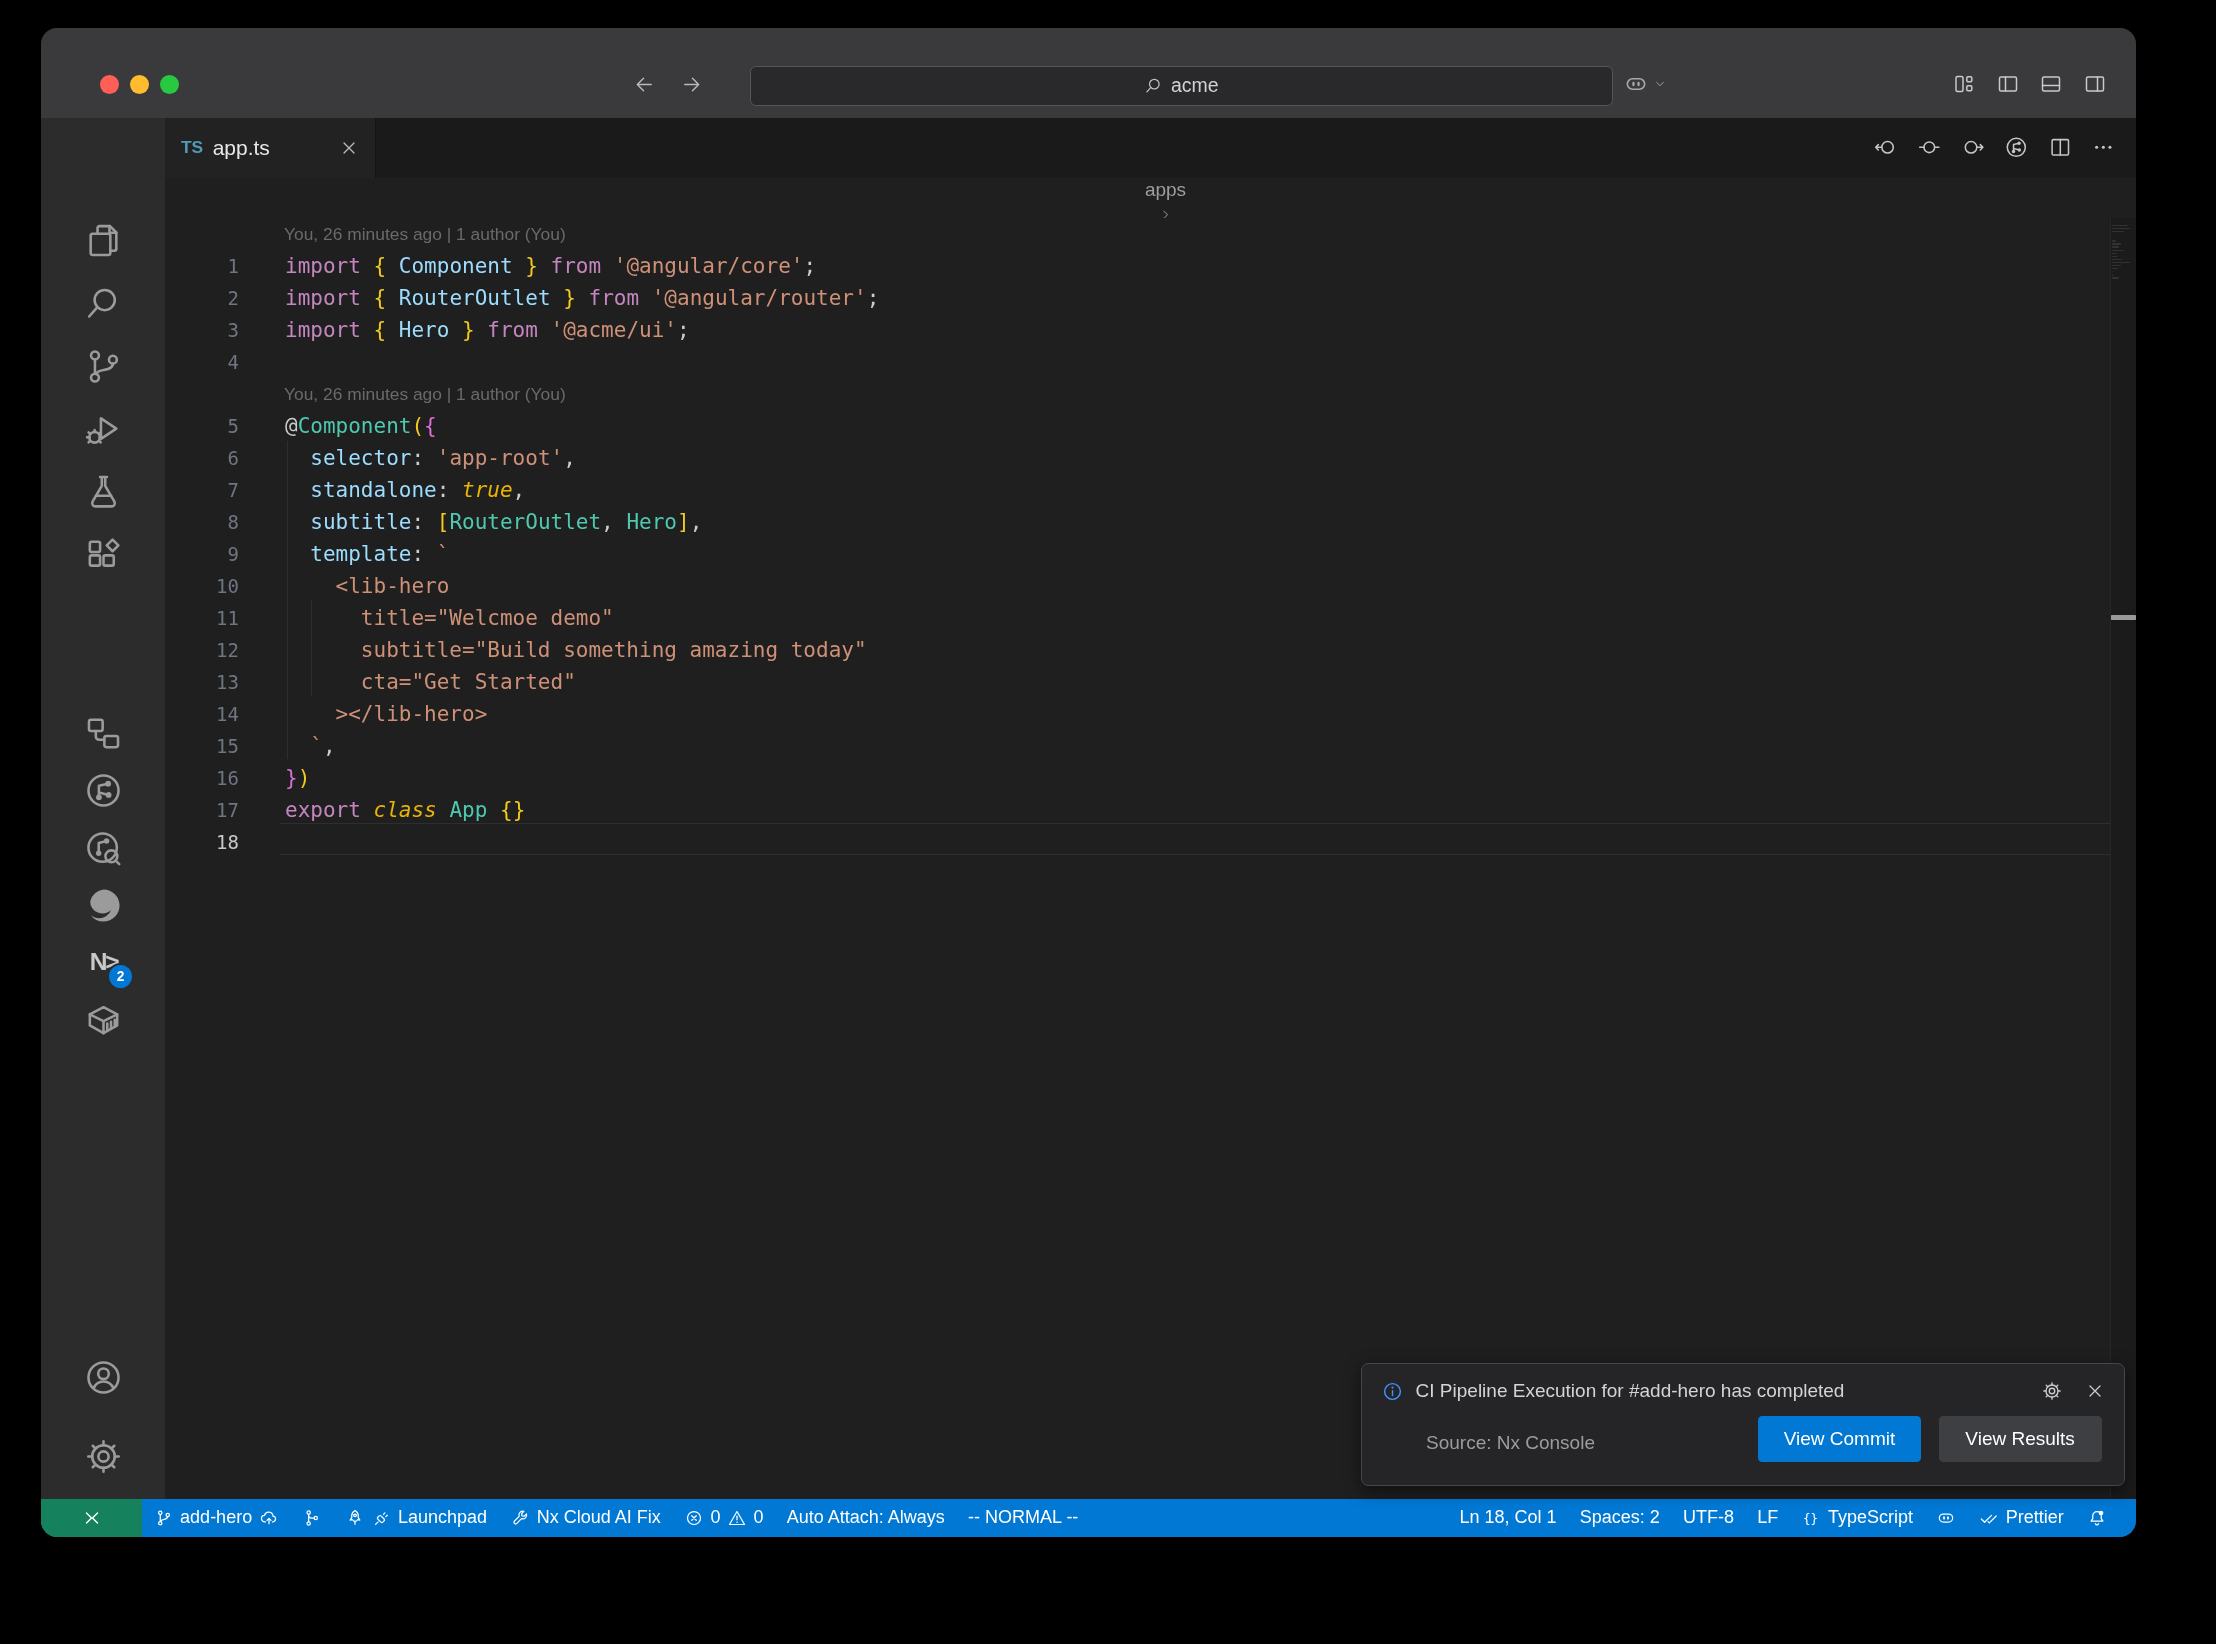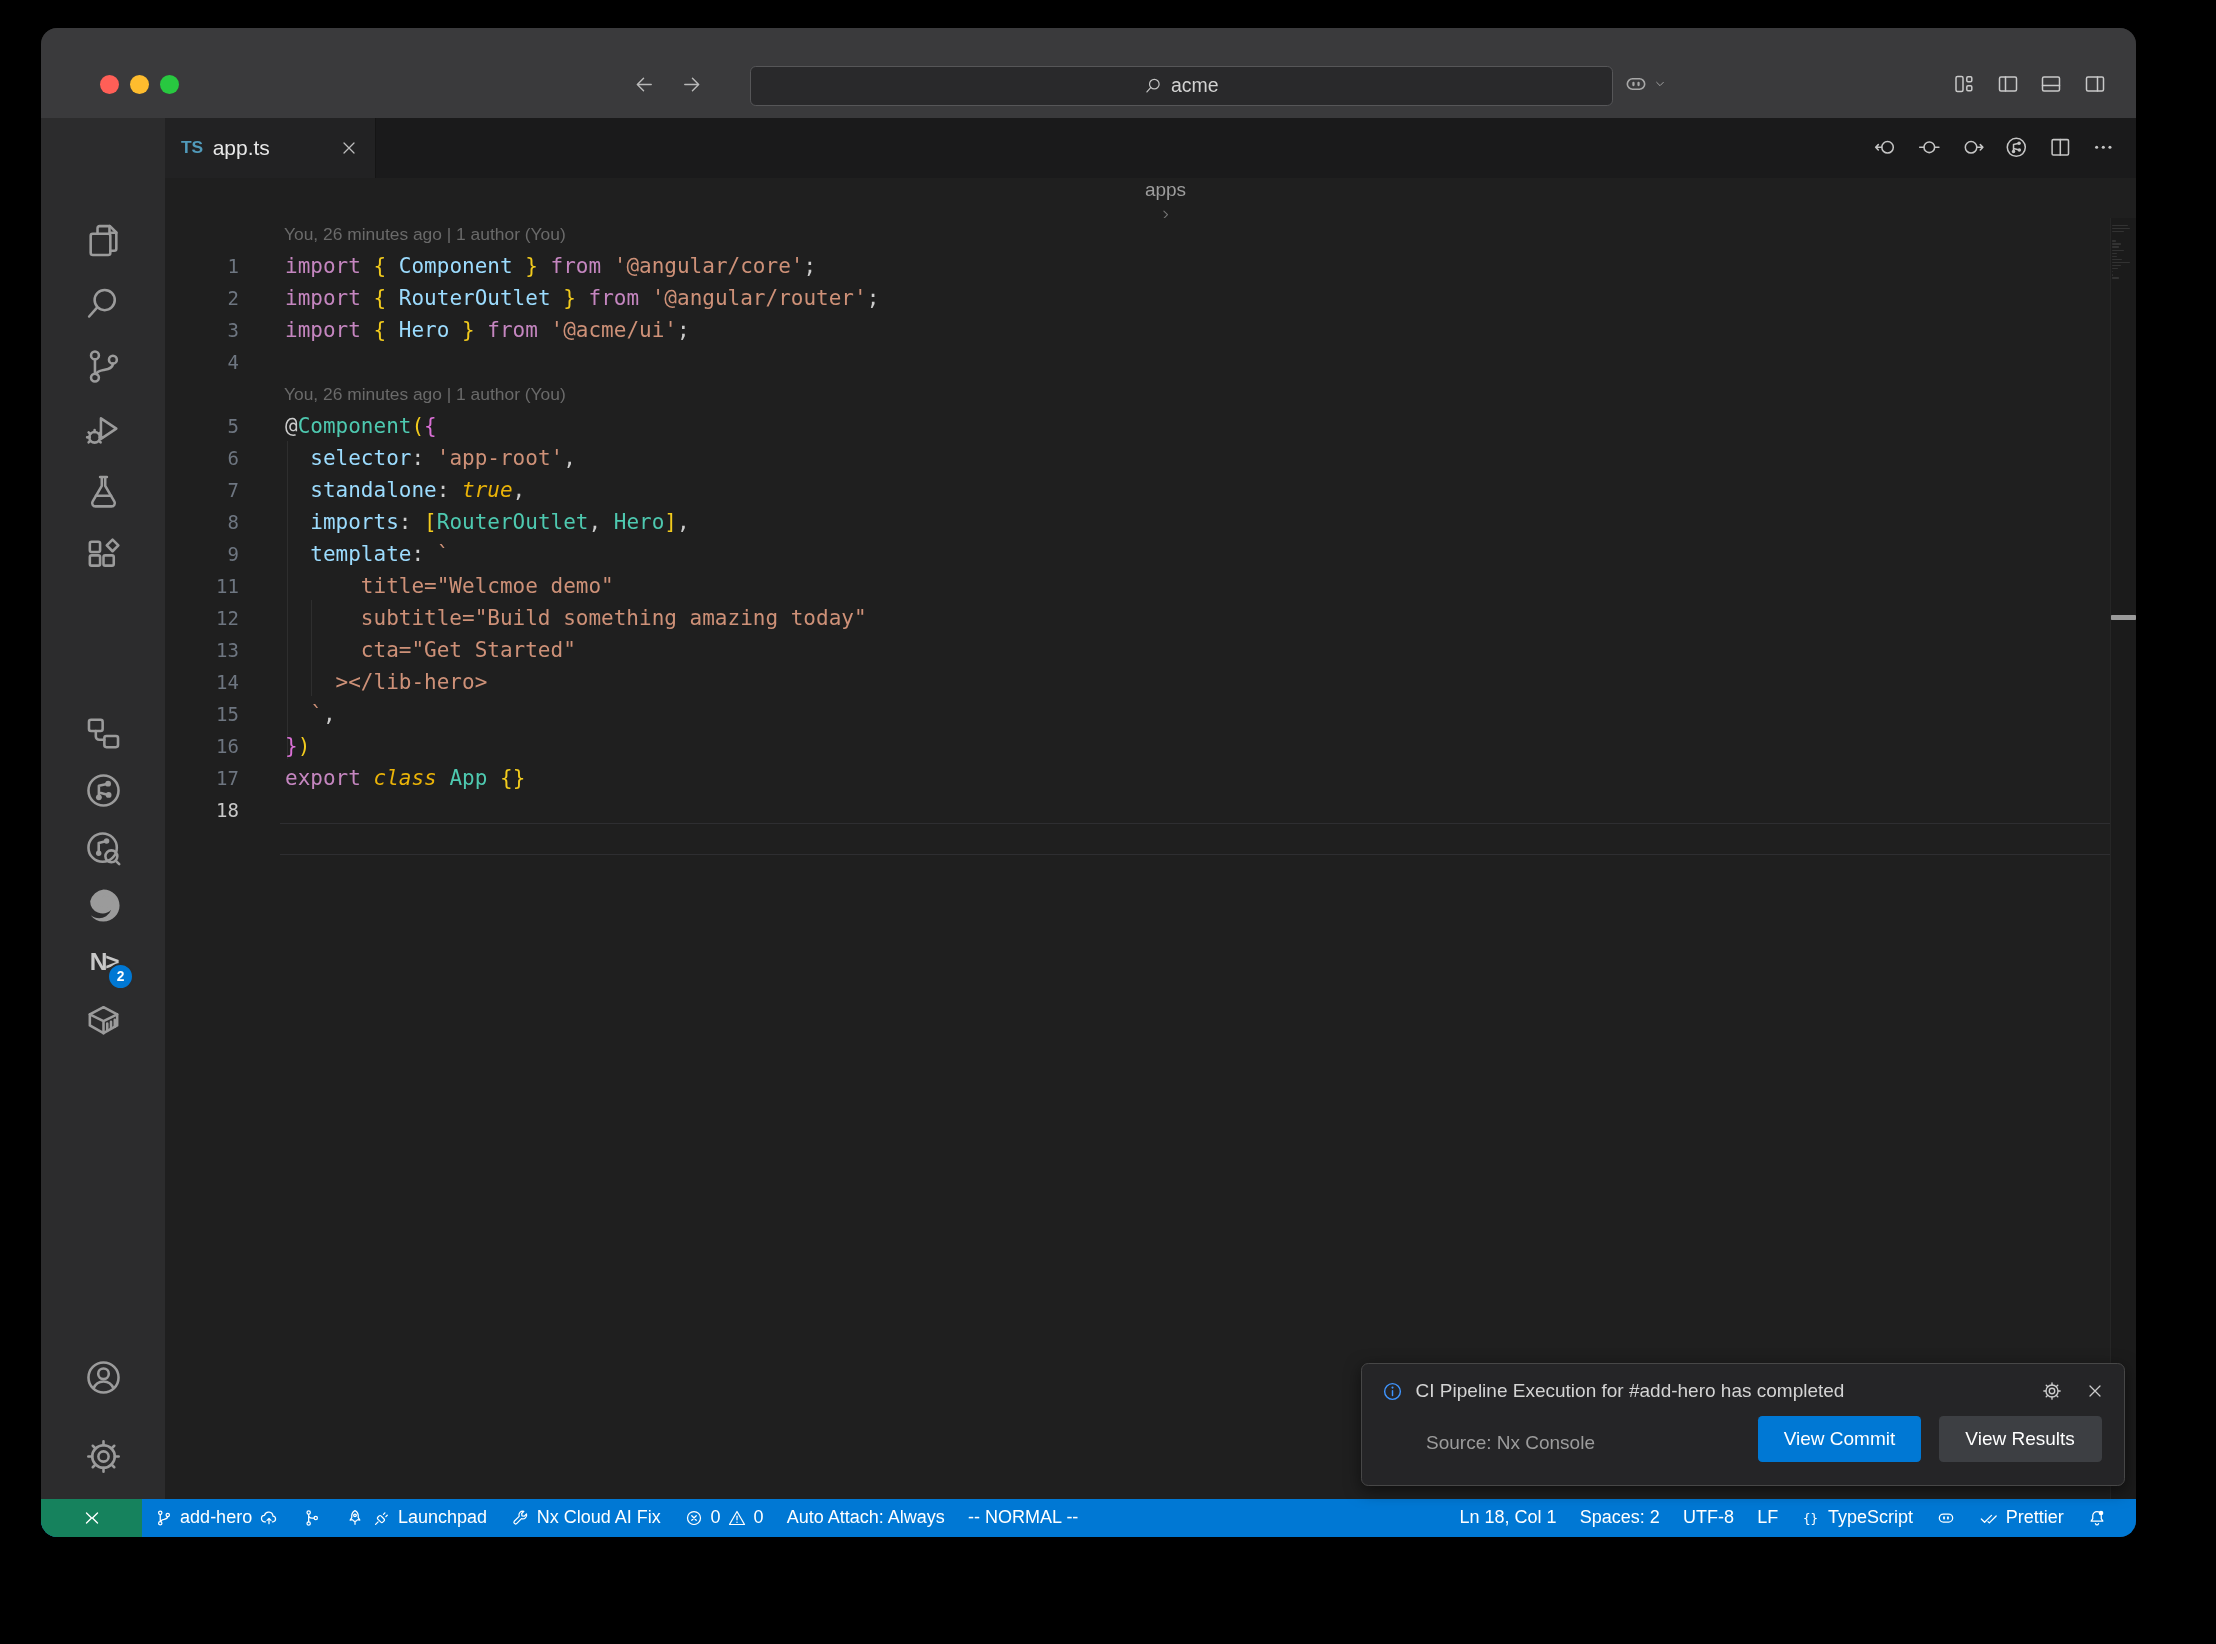--- a/index.html
+++ b/index.html
@@ -396,25 +396,29 @@
           <div class="code-line">
             <span class="ln">6</span>
             <span class="code"><span class="tk-id">  selector</span><span class="tk-fg">: </span><span class="tk-str">'app-root'</span><span class="tk-fg">,</span></span>
           </div>
           <div class="code-line">
             <span class="ln">7</span>
             <span class="code"><span class="tk-id">  standalone</span><span class="tk-fg">: </span><span class="tk-kwb">true</span><span class="tk-fg">,</span></span>
           </div>
           <div class="code-line">
             <span class="ln">8</span>
-            <span class="code"><span class="tk-id">  imports</span><span class="tk-fg">: </span><span class="tk-br1">[</span><span class="tk-cls">RouterOutlet</span><span class="tk-fg">, </span><span class="tk-cls">Hero</span><span class="tk-br1">]</span><span class="tk-fg">,</span></span>
+            <span class="code"><span class="tk-id">  subtitle</span><span class="tk-fg">: </span><span class="tk-br1">[</span><span class="tk-cls">RouterOutlet</span><span class="tk-fg">, </span><span class="tk-cls">Hero</span><span class="tk-br1">]</span><span class="tk-fg">,</span></span>
           </div>
           <div class="code-line">
             <span class="ln">9</span>
             <span class="code"><span class="tk-id">  template</span><span class="tk-fg">: </span><span class="tk-str">`</span></span>
+          </div>
+          <div class="code-line">
+            <span class="ln">10</span>
+            <span class="code"><span class="tk-str">    &lt;lib-hero</span></span>
           </div>
           <div class="code-line">
             <span class="ln">11</span>
             <span class="code"><span class="tk-str">      title="Welcmoe demo"</span></span>
           </div>
           <div class="code-line">
             <span class="ln">12</span>
             <span class="code"><span class="tk-str">      subtitle="Build something amazing today"</span></span>
           </div>
           <div class="code-line">

